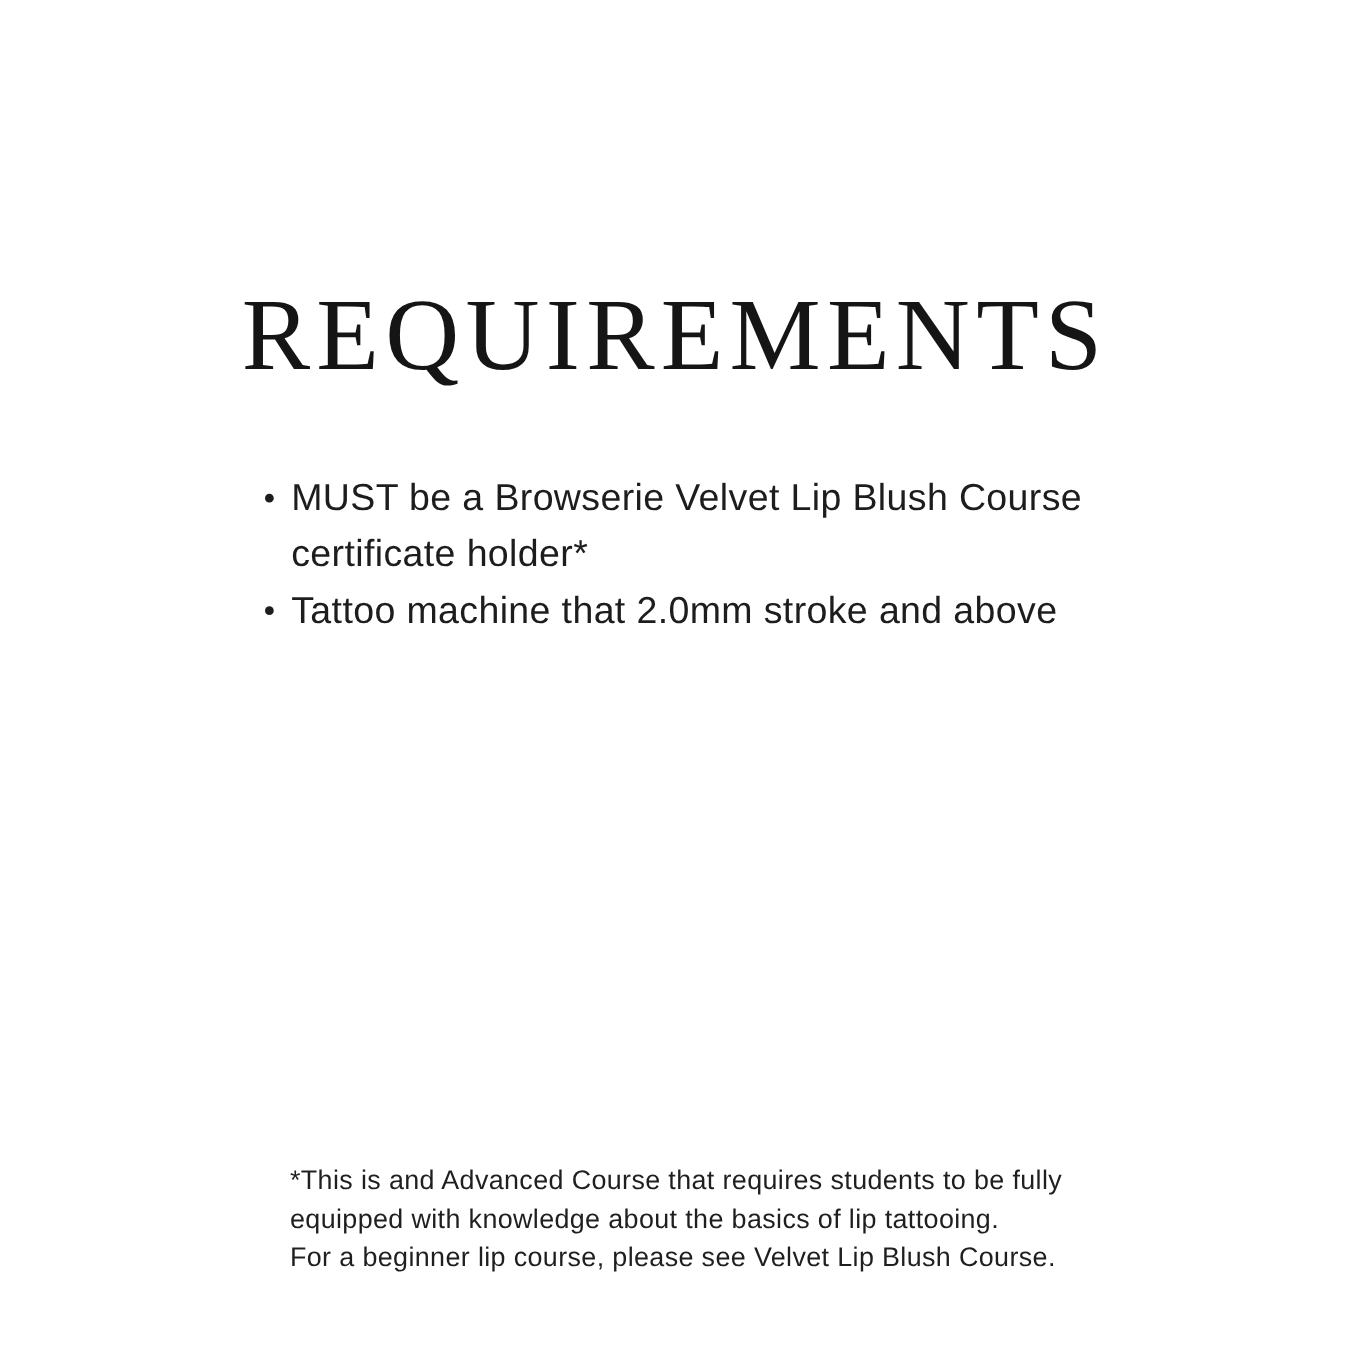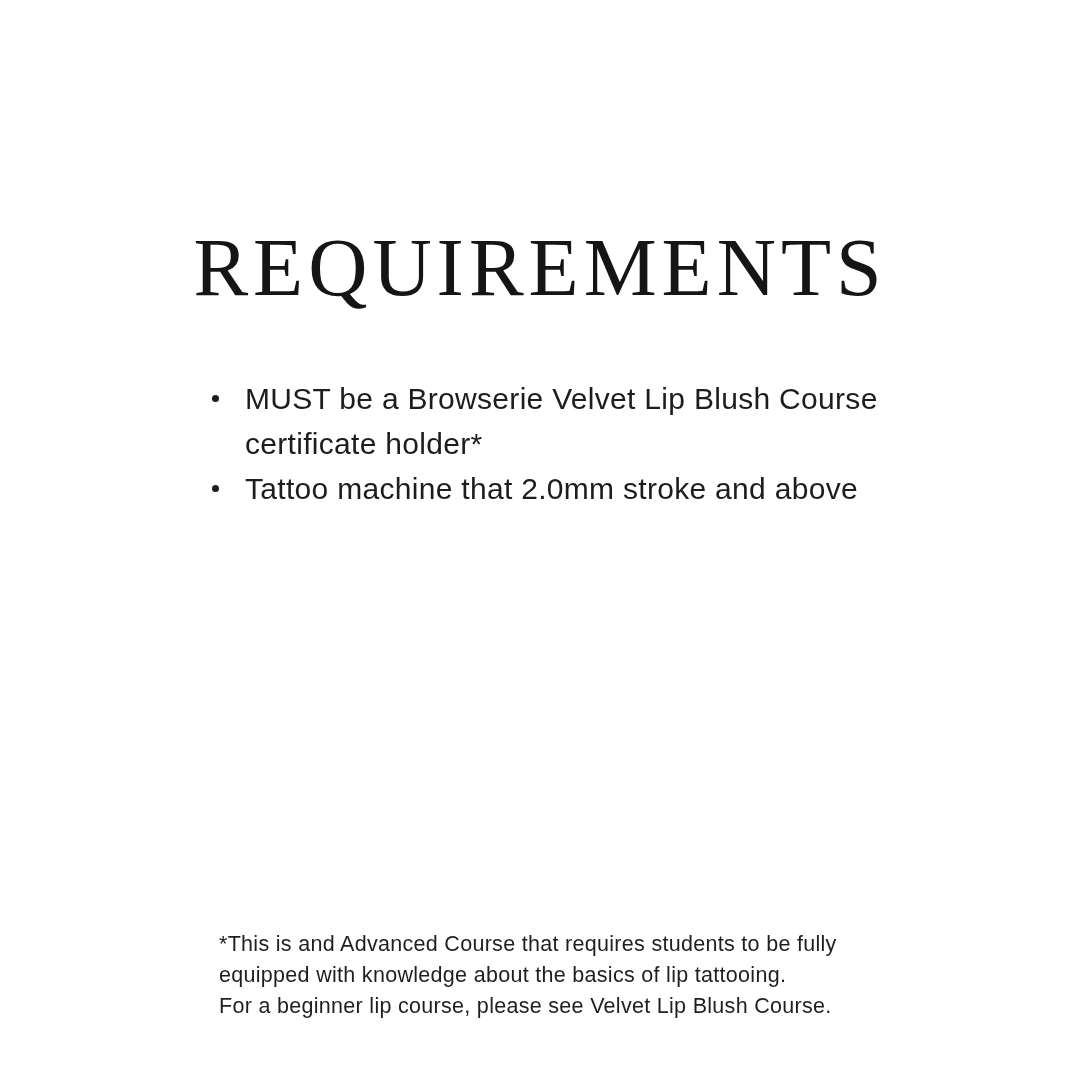--- a/index.html
+++ b/index.html
@@ -38,37 +38,36 @@
     margin: 0;
     padding: 0;
     list-style: none;
     font-size: 30px;
     line-height: 45px;
     letter-spacing: 0.3px;
   }
   .req-item {
     display: flex;
     align-items: flex-start;
-    gap: 12px;
   }
   .dot {
     flex: none;
     width: 7px;
     height: 7px;
     margin-top: 19px;
     margin-right: 14px;
     border-radius: 50%;
     background: #1d1d1d;
   }
   .req-text {
     white-space: pre-line;
   }
   .footnote {
     position: absolute;
-    left: 219px;
+    left: 232px;
     top: 905px;
     width: 720px;
     margin: 0;
     font-size: 21.5px;
     line-height: 31px;
     letter-spacing: 0.3px;
     white-space: pre-line;
     color: #1f1f1f;
   }
 </style>

